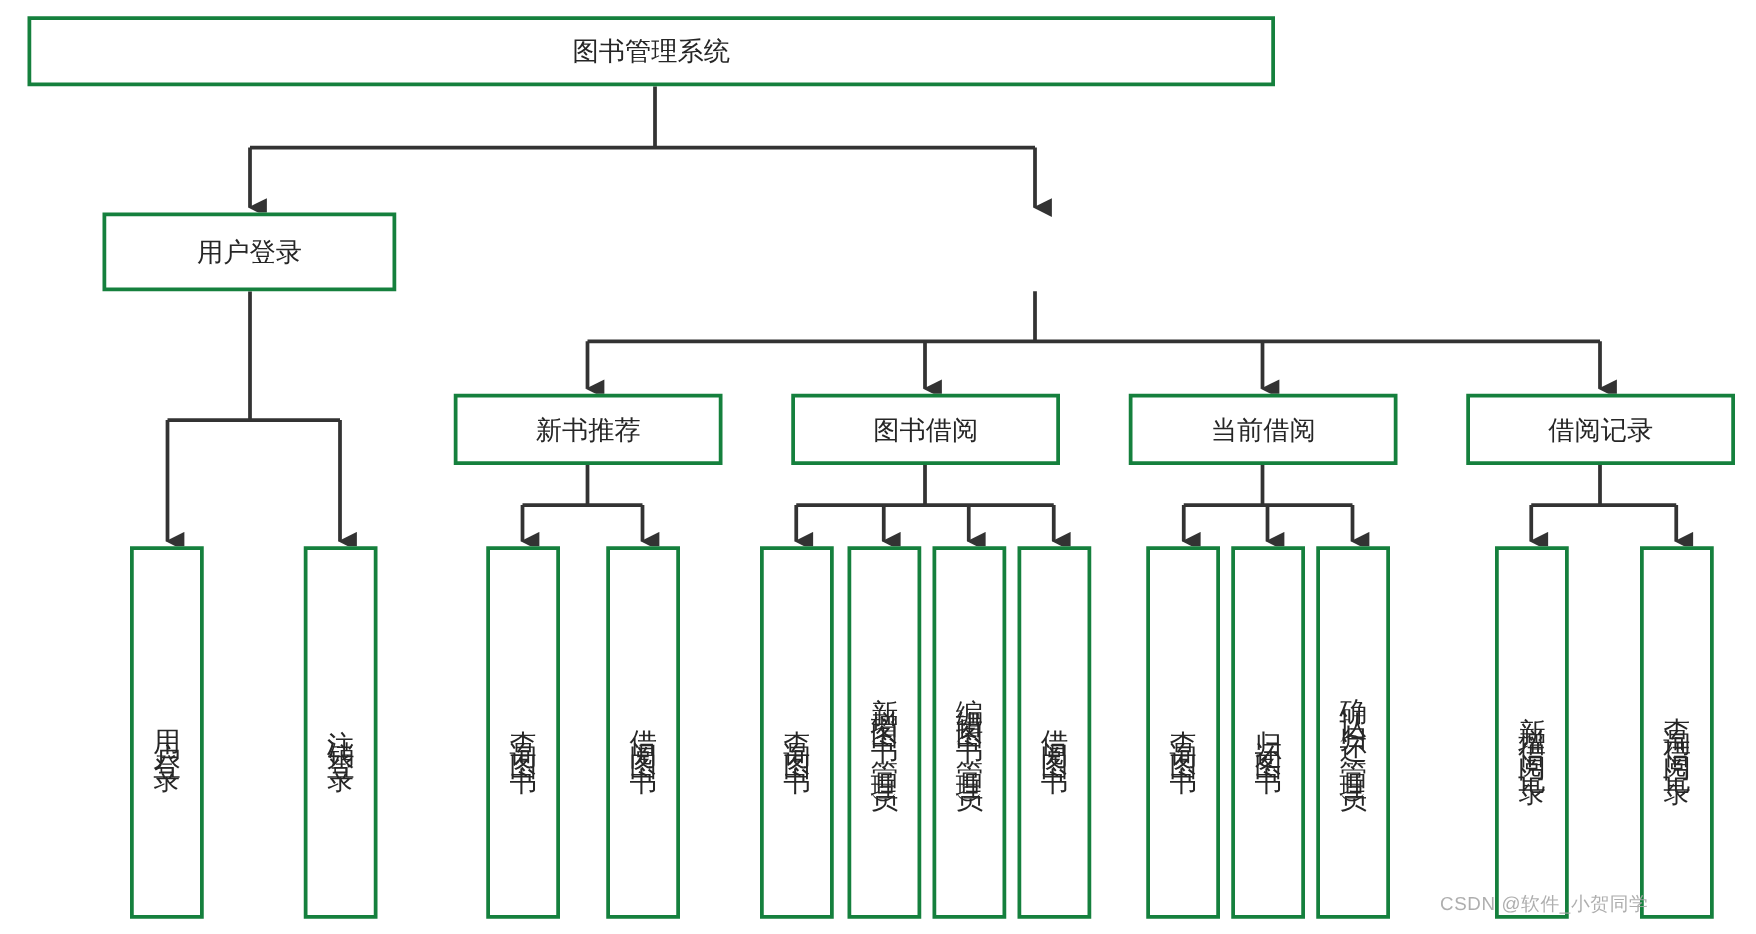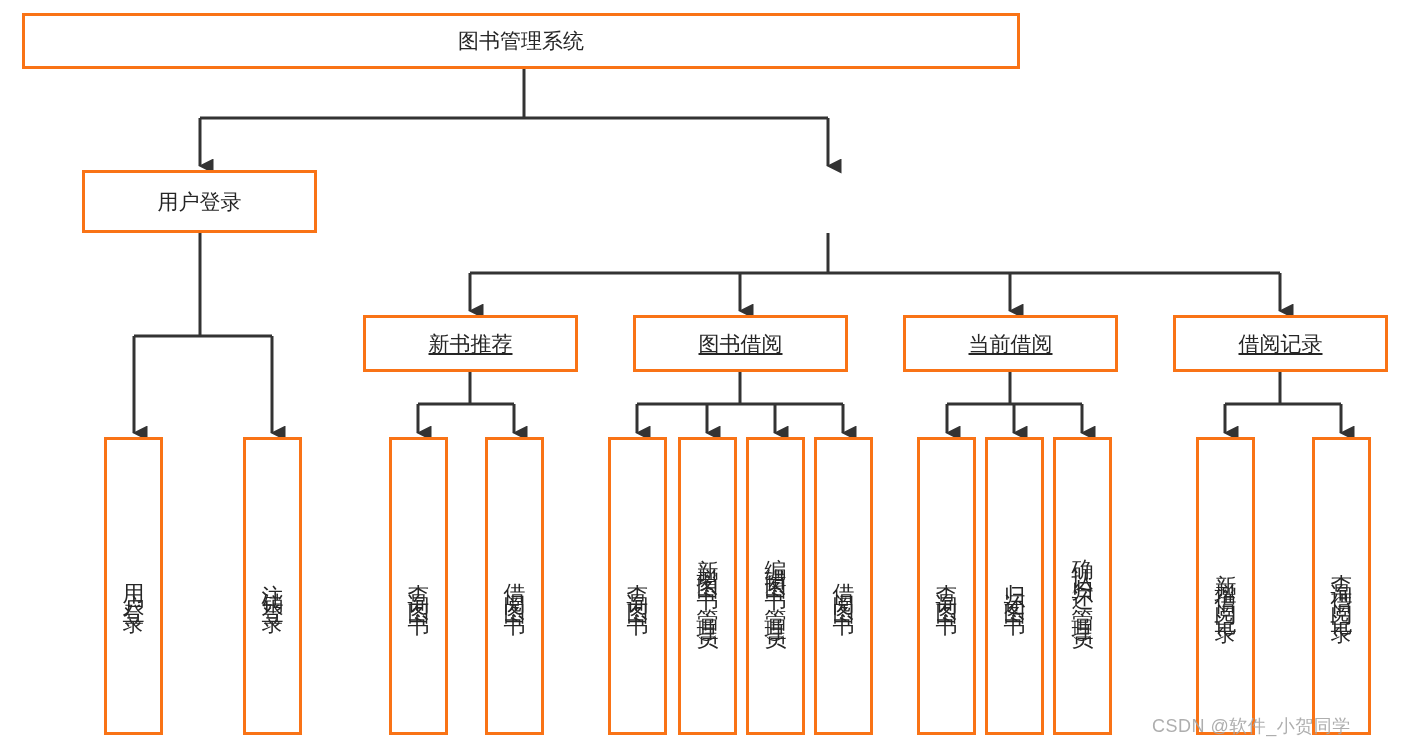--- a/index.html
+++ b/index.html
@@ -17,45 +17,45 @@
   }
   #connectors {
     position: absolute;
     left: 0; top: 0;
     z-index: 1;
   }
   .node {
     position: absolute;
     box-sizing: border-box;
     background: #ffffff;
-    border: 3px solid #f97316;
+    border: 3px solid #15803d;
     display: flex;
     align-items: center;
     justify-content: center;
     color: #262626;
     z-index: 2;
   }
   .node.lvl1 { left: 22px;  top: 13px;  width: 998px; height: 56px; font-size: 21px; }
   .node.lvl2 { top: 170px; width: 235px; height: 63px; font-size: 21px; }
-  .node.lvl3 { top: 315px; width: 215px; height: 57px; font-size: 21px; text-decoration: underline; }
+  .node.lvl3 { top: 315px; width: 215px; height: 57px; font-size: 21px; }
   .node.leaf { top: 437px; width: 59px;  height: 298px; }
   .leaf span {
     writing-mode: vertical-rl;
     text-orientation: mixed;
     font-size: 22px;
     letter-spacing: 10px;
     line-height: 1;
     color: #262626;
     max-height: 290px;
   }
   #watermark {
     position: absolute;
     left: 1152px;
     top: 714px;
-    font-size: 18px;
+    font-size: 15px;
     color: #a6a6a6;
     opacity: 0.9;
     z-index: 6;
     white-space: nowrap;
     letter-spacing: 0.5px;
   }
 </style>
 </head>
 <body>
 

